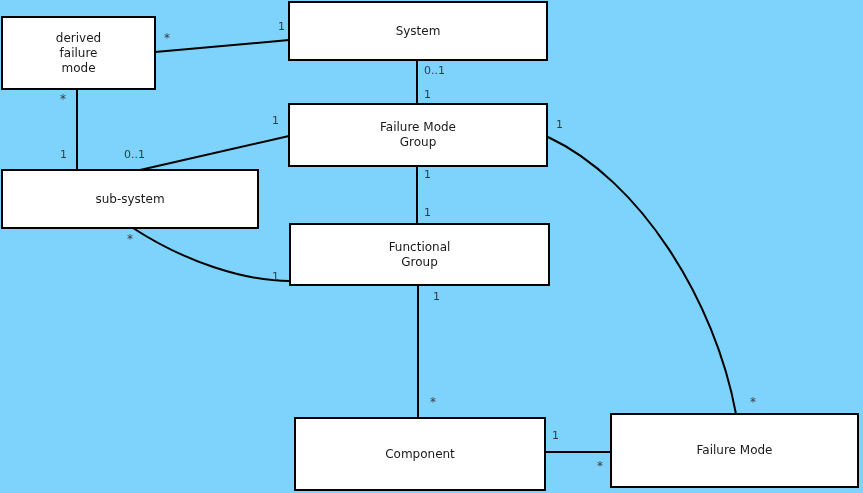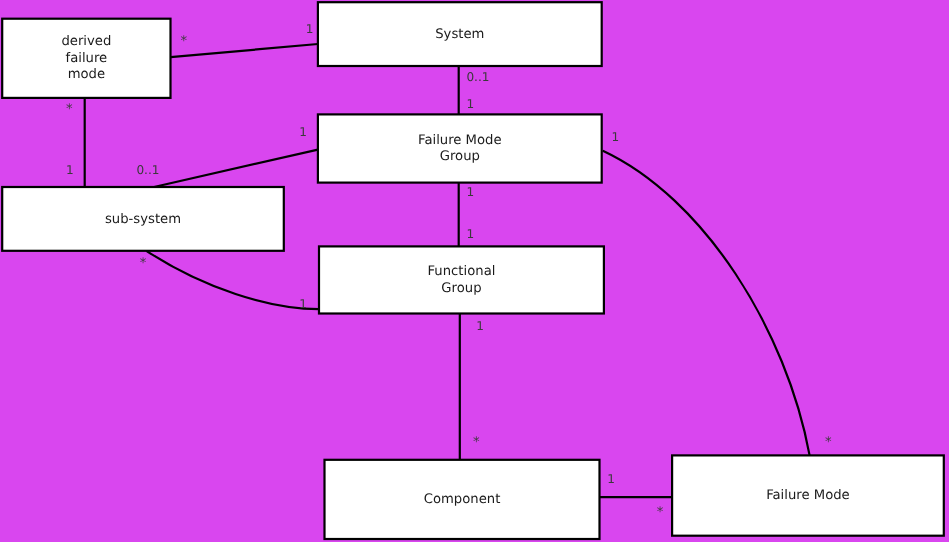--- a/index.html
+++ b/index.html
@@ -10,21 +10,21 @@
   body {
     width: 863px;
     height: 493px;
     font-family: "DejaVu Sans", sans-serif;
     overflow: hidden;
   }
   #diagram-root {
     position: relative;
     width: 863px;
     height: 493px;
-    background: #d946ef;
+    background: #7dd3fc;
   }
   svg.diagram-canvas {
     position: absolute;
     top: 0;
     left: 0;
     width: 863px;
     height: 493px;
     display: block;
   }
   .class-box-rect {

